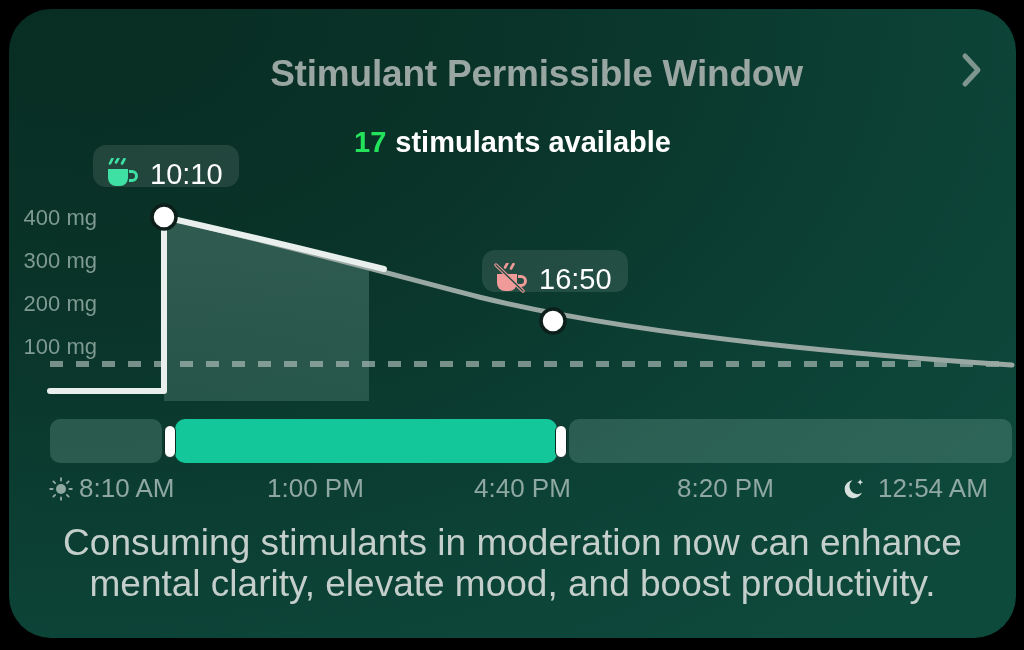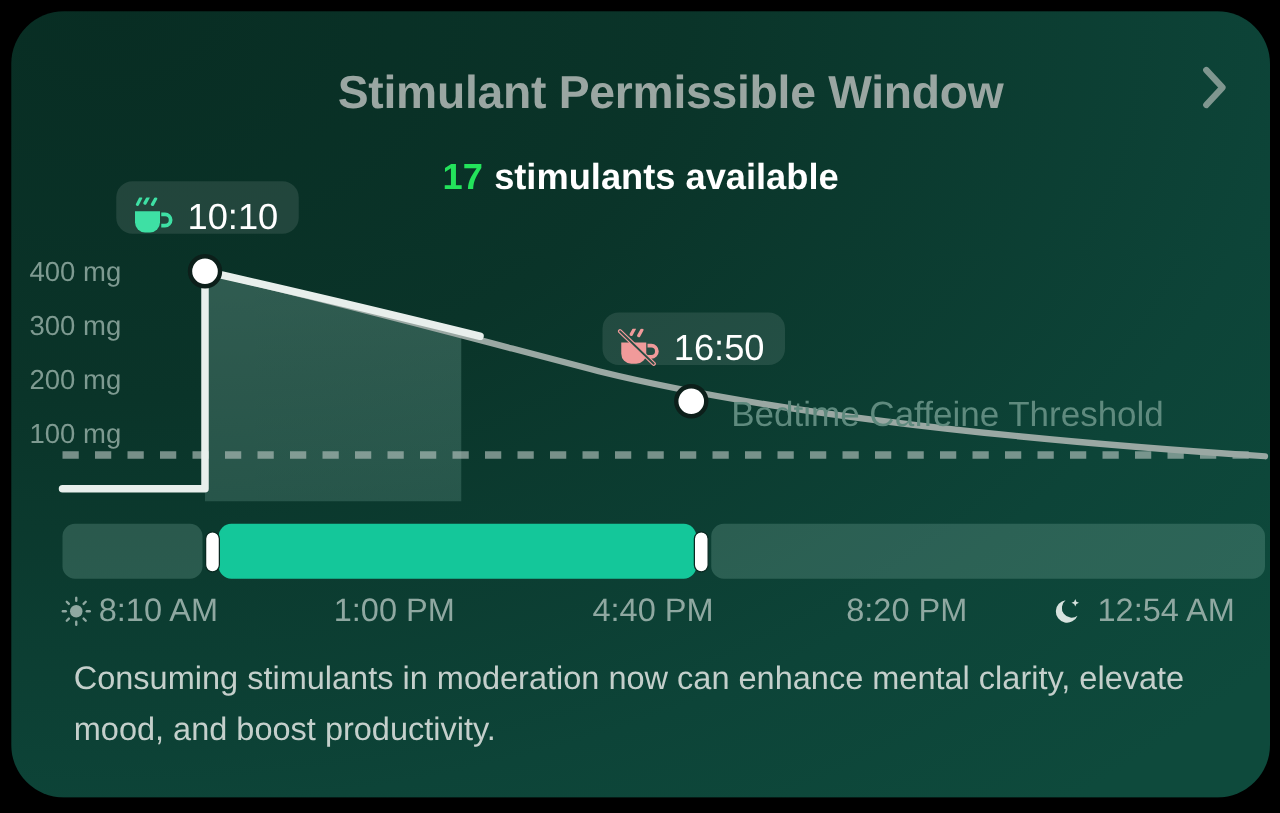--- a/index.html
+++ b/index.html
@@ -118,21 +118,22 @@
     color:#8fa8a1;
     white-space:nowrap;
     display:flex; align-items:center; gap:6px;
   }
   .tick .gi { width:24px; height:24px; display:block; }
 
   
   #footer {
     position:absolute; left:50px; top:513px;
     width:907px;
-    font-size:26px;
+    text-align:center;
+    font-size:37px;
     line-height:41px;
     color:#c4cfcb;
   }
 </style>
 </head>
 <body>
 
 <div id="card">
 
   <div id="title">Stimulant Permissible Window</div>
@@ -167,21 +168,20 @@
       <circle cx="155" cy="38" r="12" fill="#ffffff" stroke="#0c1f1a" stroke-width="3.5"></circle>
       <circle cx="544" cy="142" r="12" fill="#ffffff" stroke="#0c1f1a" stroke-width="3.5"></circle>
     </svg>
   </div>
 
   <div class="ylabel" style="left:-22px; top:196px;">400 mg</div>
   <div class="ylabel" style="left:-22px; top:239px;">300 mg</div>
   <div class="ylabel" style="left:-22px; top:282px;">200 mg</div>
   <div class="ylabel" style="left:-22px; top:325px;">100 mg</div>
 
-  <div id="threshold-label">Bedtime Caffeine Threshold</div>
 
   <div class="badge" id="badge-start">
     <svg class="ico" viewBox="0 0 36 32">
       <path d="M5 5.5 L7.5 0.5" stroke="#3ee0a4" stroke-width="2.6" stroke-linecap="round"></path>
       <path d="M11 4.5 L13.5 0" stroke="#3ee0a4" stroke-width="2.6" stroke-linecap="round"></path>
       <path d="M17 5.5 L19.5 1" stroke="#3ee0a4" stroke-width="2.6" stroke-linecap="round"></path>
       <path d="M3 11 H23 V20 a8 8 0 0 1 -8 8 H11 a8 8 0 0 1 -8 -8 Z" fill="#3ee0a4"></path>
       <path d="M24 13.5 h3 a4.5 4.5 0 0 1 0 9 h-3" fill="none" stroke="#3ee0a4" stroke-width="3"></path>
     </svg>
     <span class="time">10:10</span>

